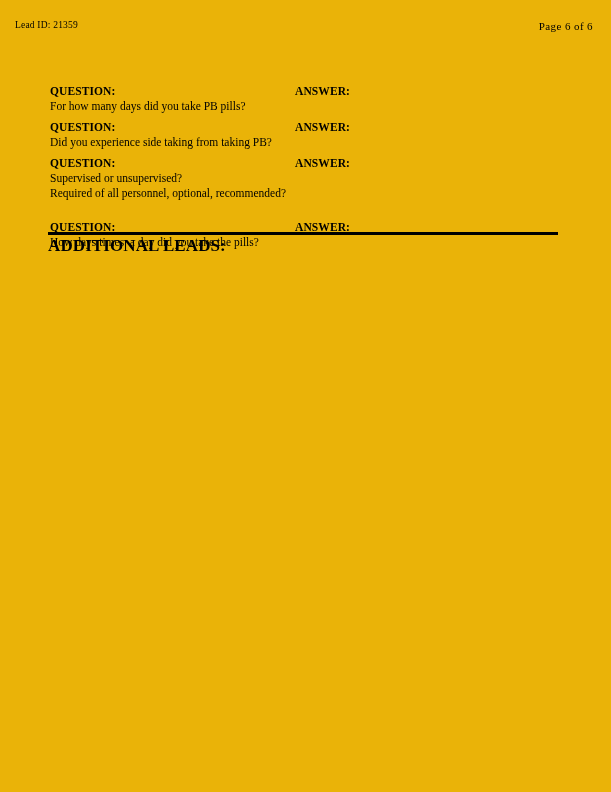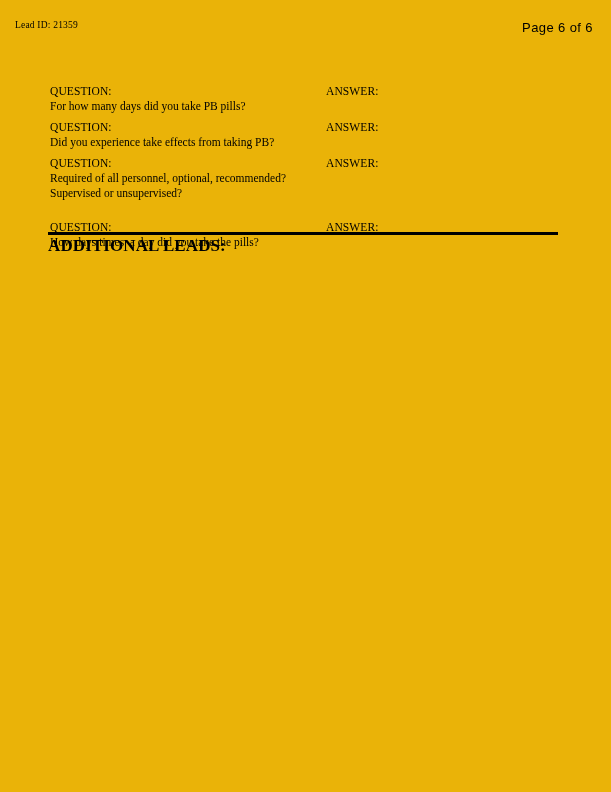--- a/index.html
+++ b/index.html
@@ -34,44 +34,43 @@
     top: 0;
     font-size: 9.5px;
     font-family: "Liberation Serif", serif;
     letter-spacing: 0.2px;
     white-space: nowrap;
   }
   .page-num {
     position: absolute;
     right: 18px;
     top: 0;
-    font-size: 13px;
-    font-family: Liberation Sans, sans-serif;
+    font-size: 11px;
+    font-family: Liberation Serif, serif;
     white-space: nowrap;
     letter-spacing: 0.4px;
   }
   .body-block {
     position: absolute;
     left: 50px;
     top: 84px;
     width: 510px;
   }
   .q-col {
     position: absolute;
     left: 0;
     width: 245px;
   }
   .a-col {
     position: absolute;
     left: 245px;
     width: 260px;
-    margin-left: 31px;
   }
   .lbl {
-    font-weight: normal;
+    font-weight: bold;
     font-size: 11.5px;
     font-family: "Liberation Serif", serif;
     line-height: 14px;
     letter-spacing: 0.1px;
   }
   .qa-block {
     position: relative;
     width: 100%;
   }
   .label-row {
@@ -134,35 +133,35 @@
       </div>
     </div>
 
     <div class="qa-block" style="height:36px;">
       <div class="label-row">
         <div class="q-col lbl">QUESTION:</div>
         <div class="a-col lbl">ANSWER:</div>
       </div>
       <div class="content-row" style="height:18px;">
         <div class="q-col">
-          <div class="line">Did you experience take effects from taking PB?</div>
+          <div class="line">Did you experience side taking from taking PB?</div>
         </div>
         <div class="a-col"></div>
       </div>
     </div>
 
     <div class="qa-block" style="height:64px;">
       <div class="label-row">
         <div class="q-col lbl">QUESTION:</div>
         <div class="a-col lbl">ANSWER:</div>
       </div>
       <div class="content-row" style="height:46px;">
         <div class="q-col">
+          <div class="line">Supervised or unsupervised?</div>
           <div class="line">Required of all personnel, optional, recommended?</div>
-          <div class="line">Supervised or unsupervised?</div>
         </div>
       </div>
     </div>
 
     <div class="qa-block" style="height:36px;">
       <div class="label-row">
         <div class="q-col lbl">QUESTION:</div>
         <div class="a-col lbl">ANSWER:</div>
       </div>
       <div class="content-row" style="height:18px;">

